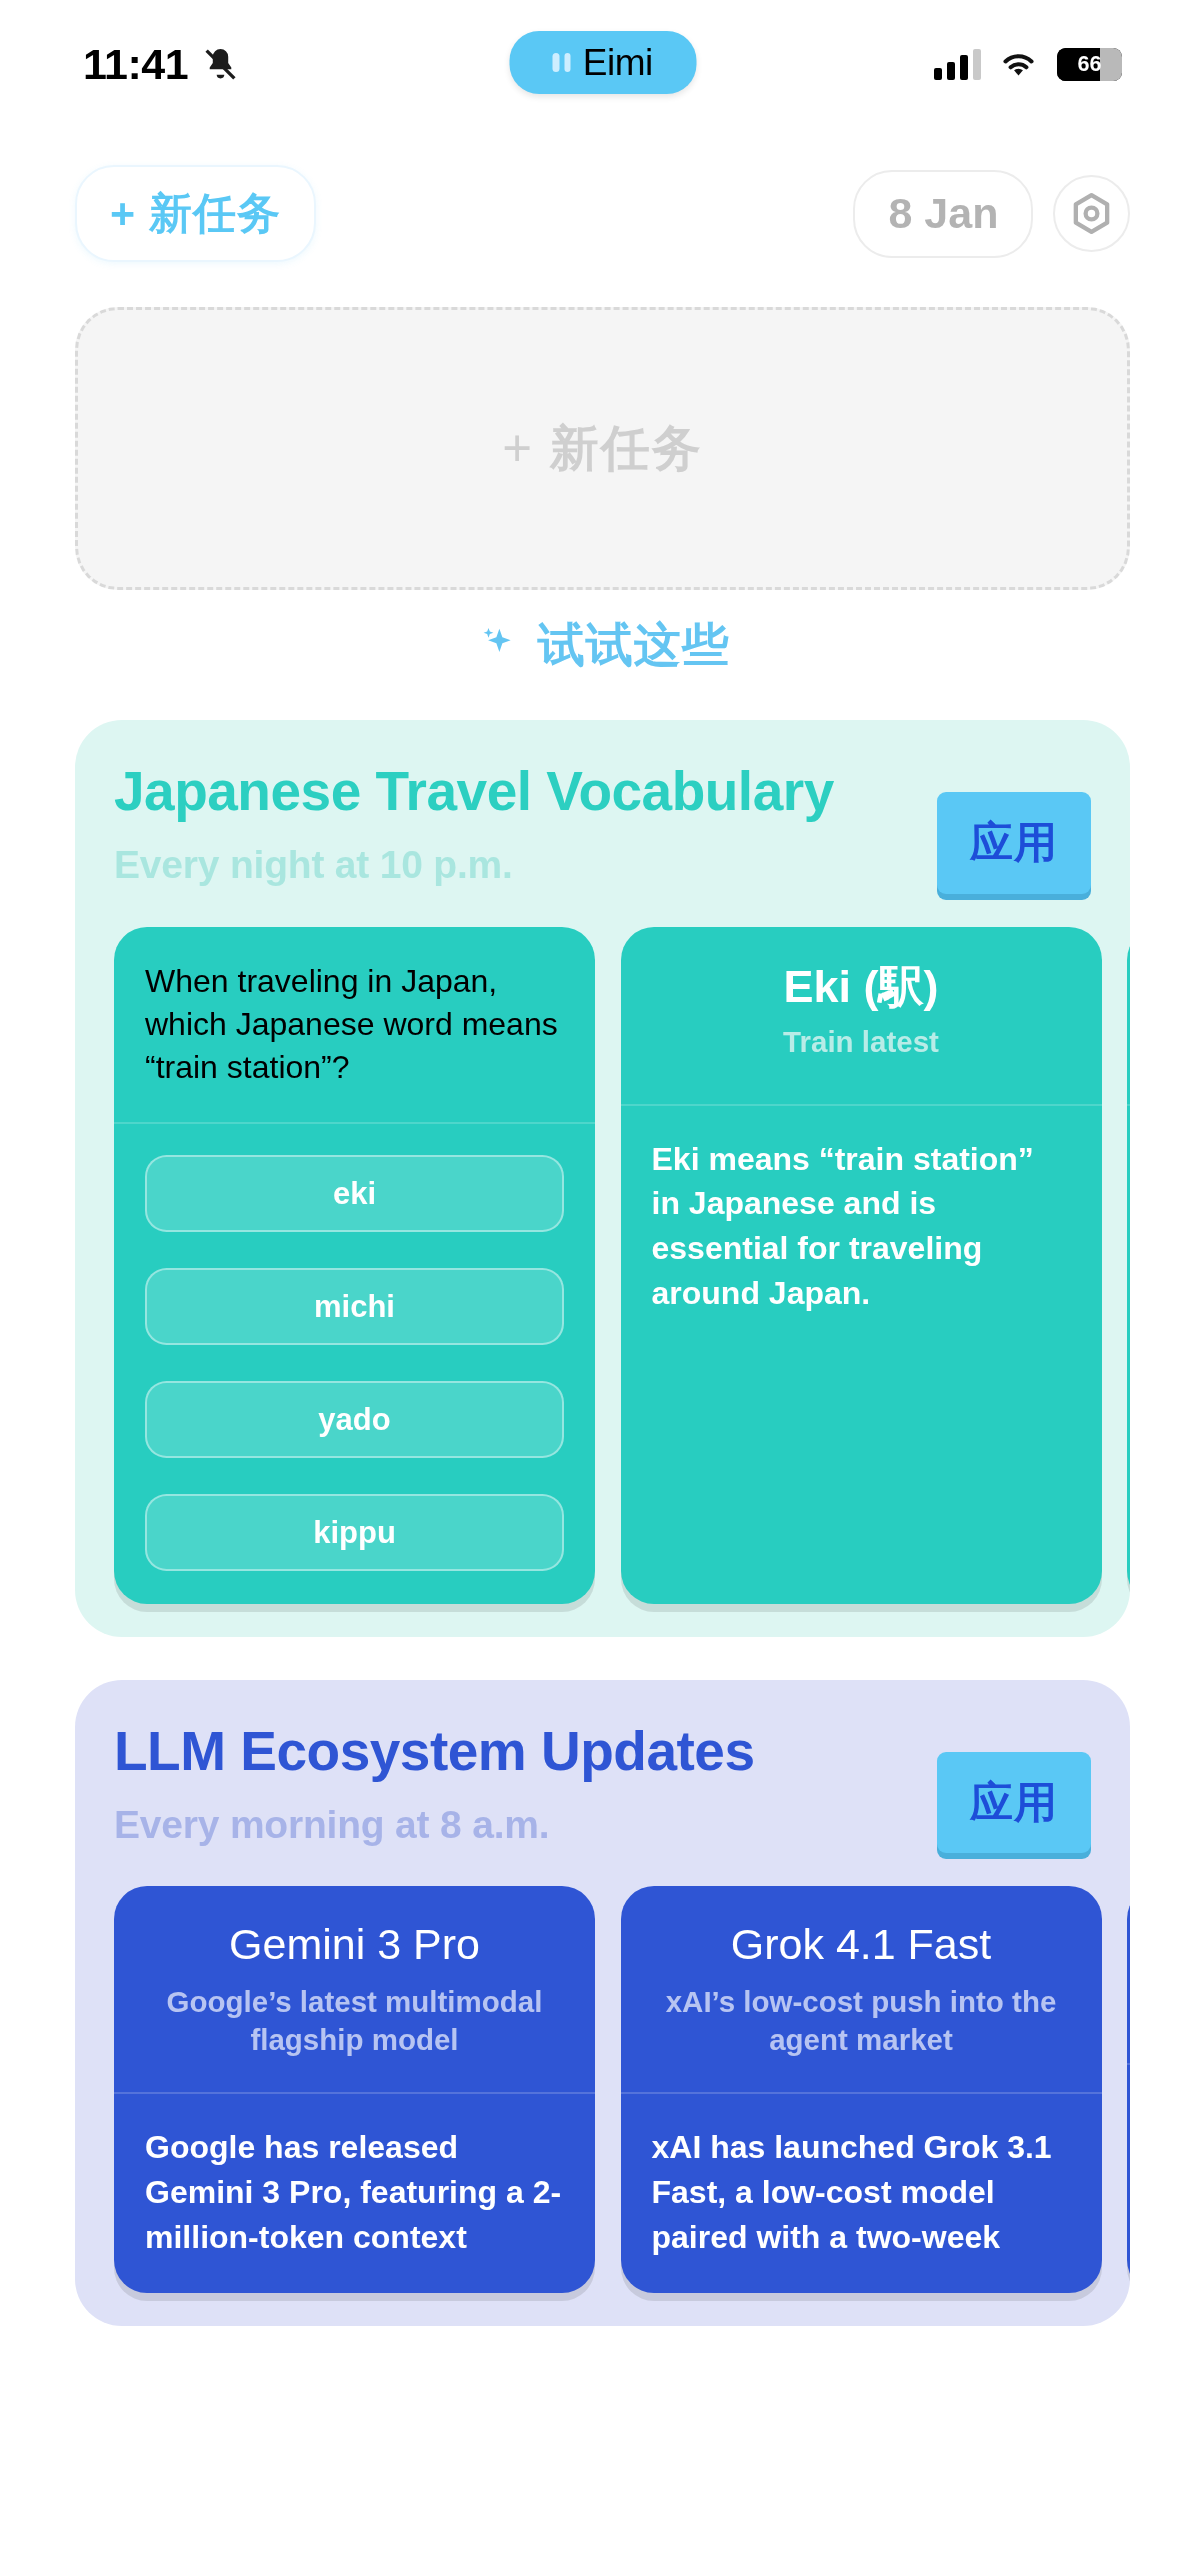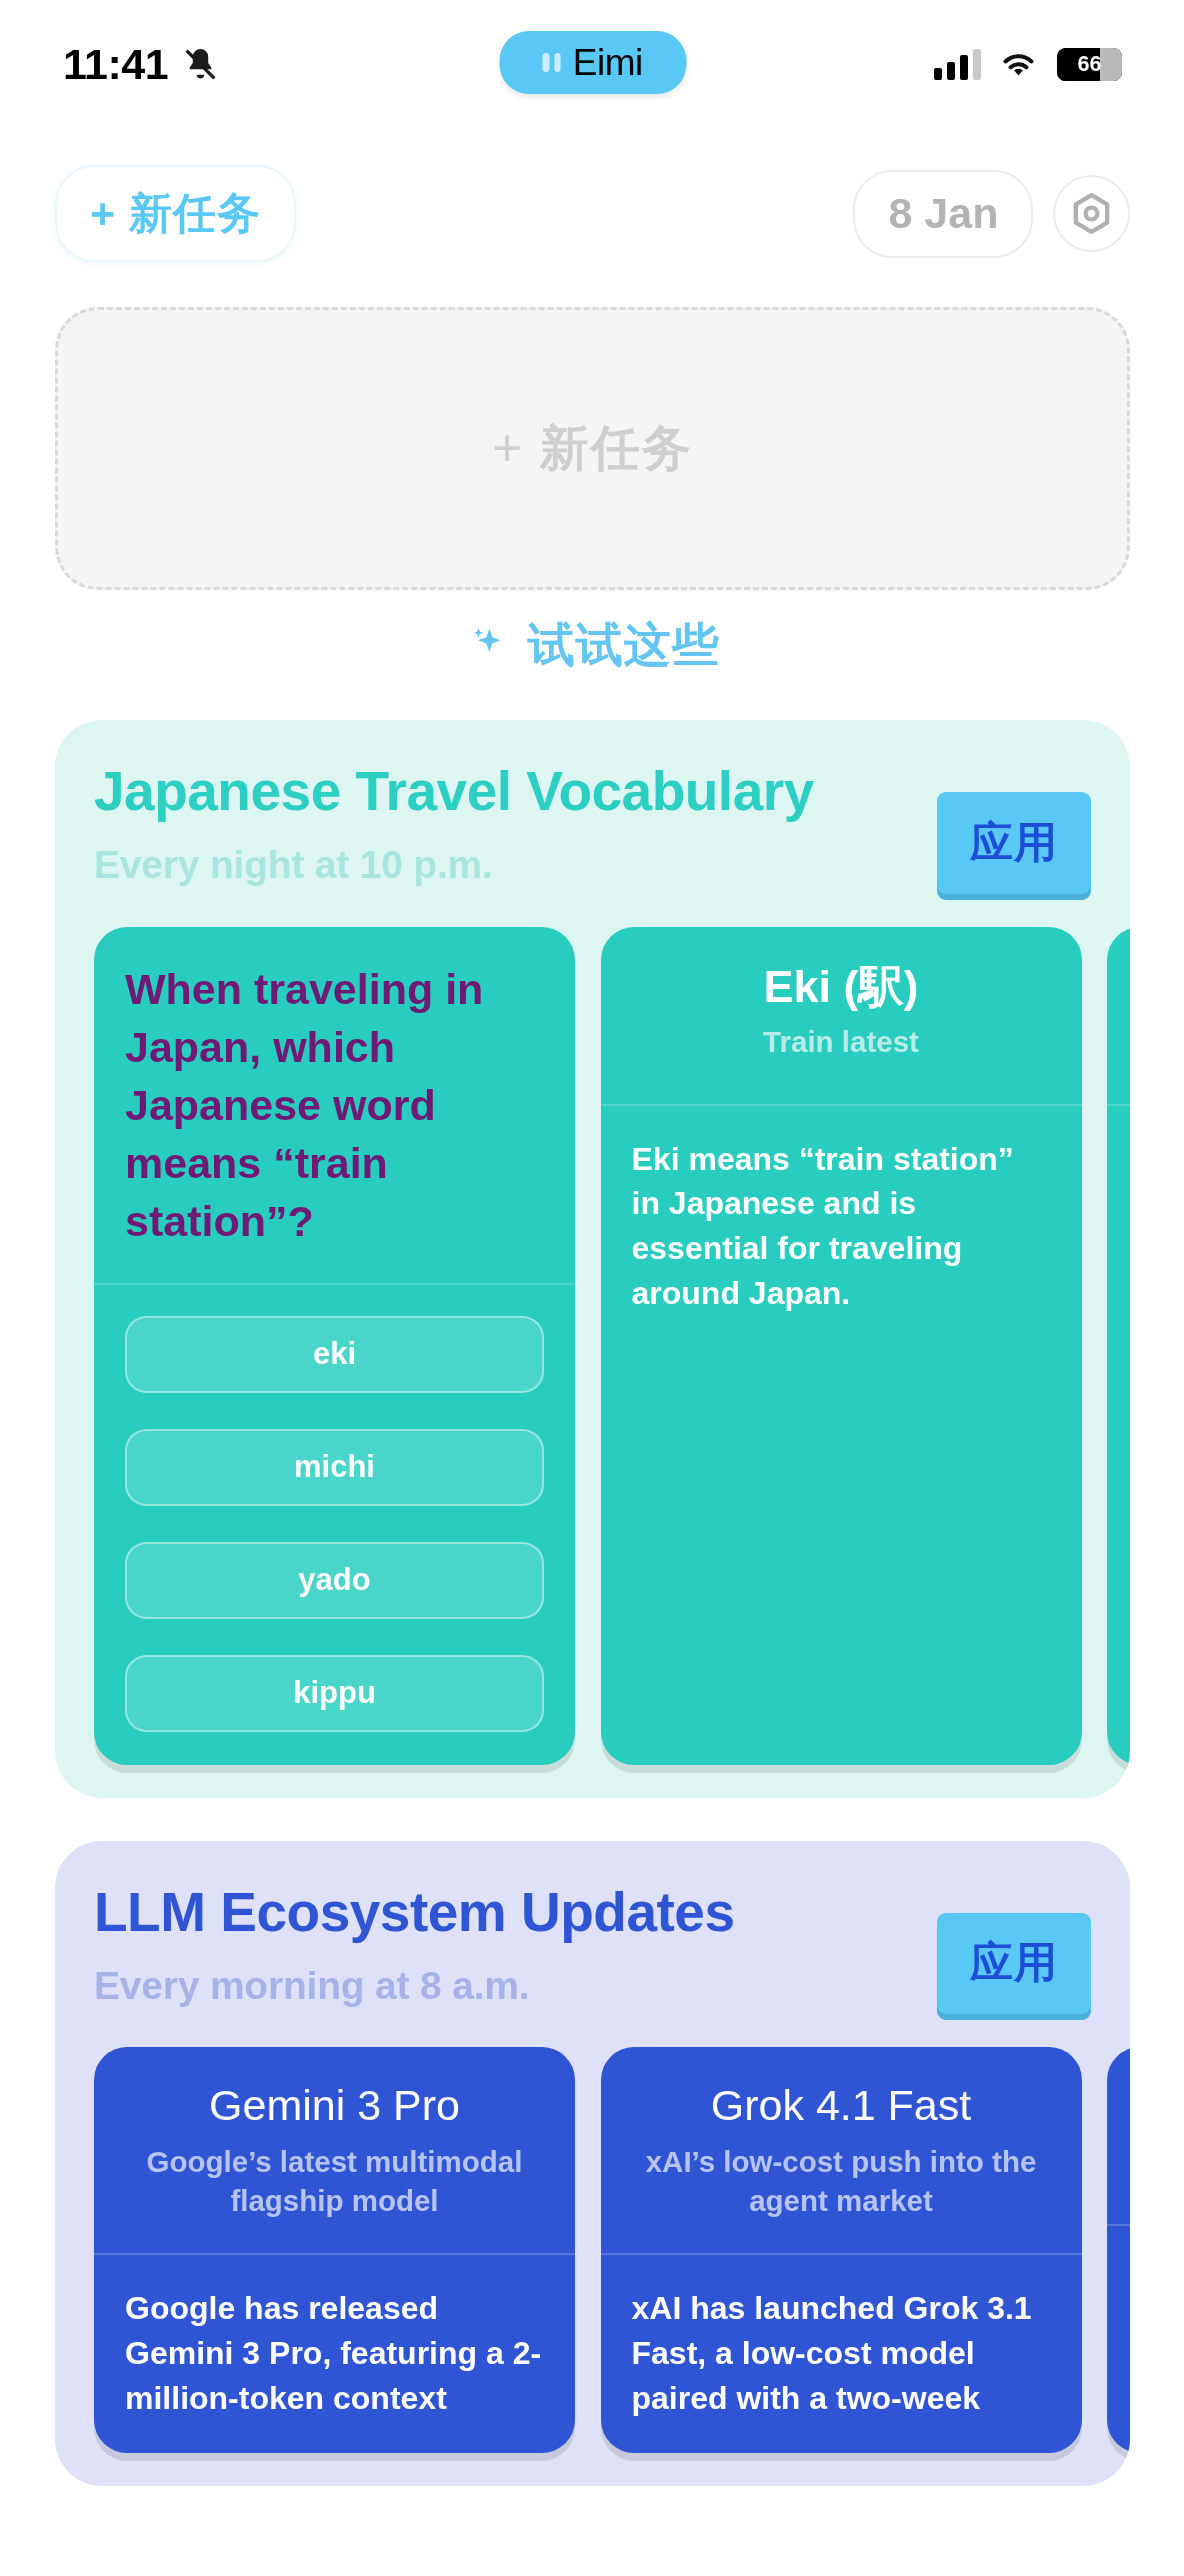--- a/index.html
+++ b/index.html
@@ -2,21 +2,21 @@
 <html><head>
 <meta charset="utf-8">
 <style>
   * { box-sizing: border-box; margin: 0; padding: 0; }
   html, body {
     width: 1185px; height: 2576px;
     background: #ffffff;
     font-family: "Liberation Sans", sans-serif;
     overflow: hidden;
   }
-  .screen { position: relative; width: 1185px; height: 2576px; background:#fff; overflow:hidden; }
+  .screen { position: relative; width: 1185px; height: 2576px; background:#fff; overflow:hidden;padding-left:20px; }
 
   
   .statusbar {
     position: relative; height: 128px;
     display: flex; align-items: center; justify-content: space-between;
     padding: 0 63px;
   }
   .sb-left { display:flex; align-items:center; gap:13.8px; }
   .sb-time { font-size: 43px; font-weight: 700; color:#000; letter-spacing:-0.5px; }
   .bell-icon { position:relative; width:37px; height:37px; display:inline-block; }
@@ -139,21 +139,21 @@
     overflow: hidden;
     display:flex; flex-direction:column;
     box-shadow: 0 7.9px 0 rgba(0,0,0,0.10);
   }
   .icard.teal { background:#28cdc0; }
   .icard.blue { background:#2f55d4; }
   .icard-top { padding: 33px 31px 33px 31px; min-height: 177px; }
   .icard-div { height:2px; background: rgba(255,255,255,0.18); }
   .icard-bot { padding: 31px 31px 33px 31px; flex:1; }
 
-  .q-text { color:#701a75; font-size:43px; font-weight:700; line-height:1.35; }
+  .q-text { color:#000000; font-size:32px; font-weight:400; line-height:1.35; }
   .opts { display:flex; flex-direction:column; gap:36px; }
   .opt {
     background: rgba(255,255,255,0.16);
     border: 2px solid rgba(255,255,255,0.42);
     border-radius: 21.6px;
     height: 77px;
     display:flex; align-items:center; justify-content:center;
     color:#ffffff; font-size:31px; font-weight:700;
   }
   .a-word { color:#fff; font-size:45px; font-weight:700; text-align:center; line-height:1.2; }

